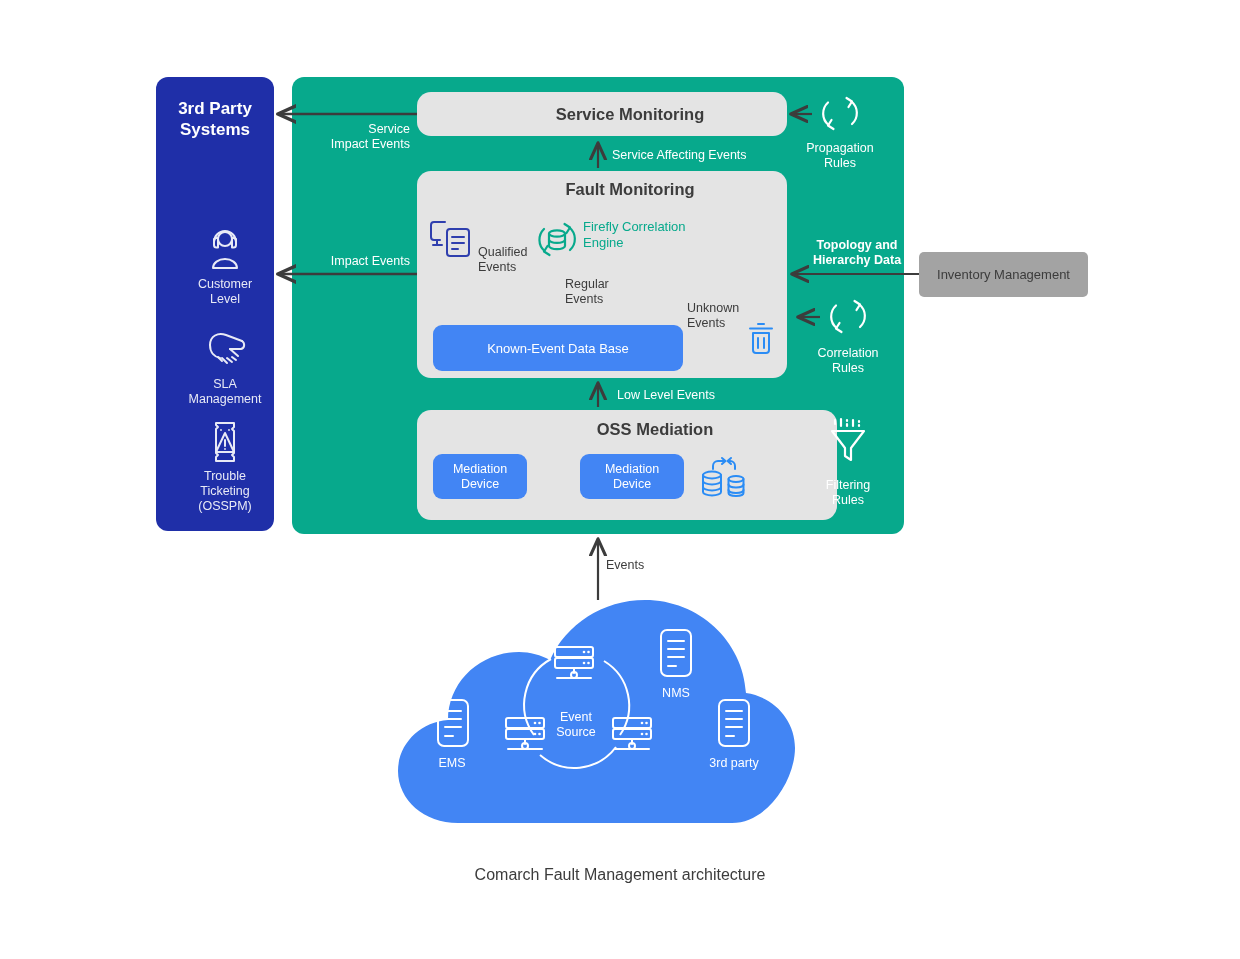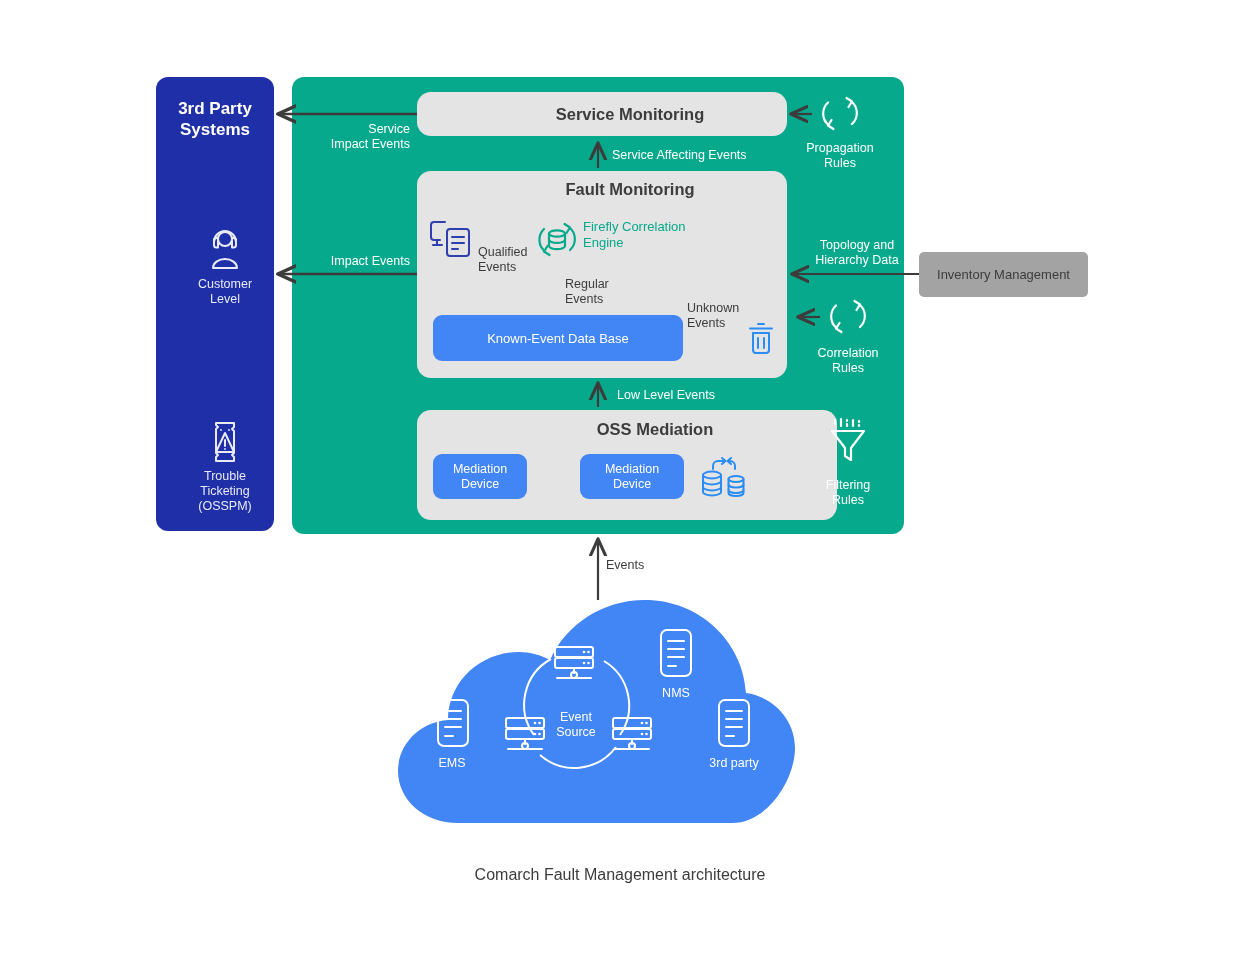--- a/index.html
+++ b/index.html
@@ -100,21 +100,21 @@
     background: #4285f4;
     border-radius: 9px;
     color: #ffffff;
     display: flex;
     align-items: center;
     justify-content: center;
     text-align: center;
     font-size: 12.5px;
     line-height: 15px;
   }
-  #known-event-db { left: 433px; top: 315px; width: 250px; height: 46px; font-size: 13px; }
+  #known-event-db { left: 433px; top: 325px; width: 250px; height: 46px; font-size: 13px; }
   #mediation-device-0 { left: 433px; top: 454px; width: 94px; height: 45px; }
   #mediation-device-1 { left: 580px; top: 454px; width: 104px; height: 45px; }
 
   
   #inventory-management-box {
     left: 919px; top: 252px;
     width: 169px; height: 45px;
     background: #a3a3a3;
     border-radius: 5px;
     display: flex;
@@ -134,21 +134,21 @@
   .lbl-dark  { color: #3c3c3c; }
   .lbl-teal  { color: #07a98c; }
 
   #lbl-service-impact-events { left: 286px; top: 122px; width: 124px; text-align: right; }
   #lbl-impact-events         { left: 286px; top: 254px; width: 124px; text-align: right; }
   #lbl-service-affecting     { left: 612px; top: 148px; }
   #lbl-low-level-events      { left: 617px; top: 388px; }
   #lbl-events                { left: 606px; top: 558px; }
 
   #lbl-propagation-rules { left: 790px; top: 141px; width: 100px; text-align: center; }
-  #lbl-topology-hierarchy{ left: 800px; top: 238px; width: 114px; text-align: center; }
+  #lbl-topology-hierarchy{ left: 800px; top: 238px; width: 114px; text-align: center; font-weight: bold; }
   #lbl-correlation-rules { left: 798px; top: 346px; width: 100px; text-align: center; }
   #lbl-filtering-rules   { left: 798px; top: 478px; width: 100px; text-align: center; }
 
   #lbl-qualified-events { left: 478px; top: 245px; width: 64px; }
   #lbl-regular-events   { left: 565px; top: 277px; width: 62px; }
   #lbl-unknown-events   { left: 687px; top: 301px; width: 70px; }
 
   #lbl-firefly-engine { left: 583px; top: 219px; width: 104px; line-height: 16px; font-size: 13px; }
 
   
@@ -195,20 +195,38 @@
           <path d="M34 12 L34 18 a2.5 2.5 0 0 1 -2.5 2.5 H30 V 11 h1.5 A2.5 2.5 0 0 1 34 13.5 Z"></path>
           <path d="M11 41 a12 9 0 0 1 24 0 Z"></path>
         </svg>
       </span>
       <span class="tp-label">
         <span>Customer</span><br>
         <span>Level</span>
       </span>
     </div>
 
+    <div class="tp-item" id="tp-item-1">
+      <span class="tp-icon">
+        <svg viewBox="0 0 46 44" width="46" height="44" fill="none" stroke="#e8eaf6" stroke-width="2" stroke-linecap="round" stroke-linejoin="round">
+          <path d="M8 18 C8 9 16 5 24 8 L40 14"></path>
+          <path d="M40 14 C43 16 43 21 39 22 L28 22"></path>
+          <path d="M8 18 C8 26 13 30 18 31"></path>
+          <path d="M16 30 l4 4"></path>
+          <path d="M20 31 l5 5"></path>
+          <path d="M25 31 l5 4"></path>
+          <path d="M30 30 l4 3"></path>
+          <path d="M28 22 l8 7"></path>
+        </svg>
+      </span>
+      <span class="tp-label">
+        <span>SLA</span><br>
+        <span>Management</span>
+      </span>
+    </div>
 
     <div class="tp-item" id="tp-item-2">
       <span class="tp-icon">
         <svg viewBox="0 0 46 44" width="46" height="44" fill="none" stroke="#e8eaf6" stroke-width="2" stroke-linecap="round" stroke-linejoin="round">
           <path d="M14 4 h18 v4 l-2 2 2 2 v22 l-2 2 2 2 v4 H14 v-4 l2-2 -2-2 V10 l2-2 -2-2 Z"></path>
           <path d="M23 14 L32 33 H14 Z"></path>
           <path d="M23 21 v6"></path>
           <circle cx="23" cy="30" r="0.9" fill="#e8eaf6" stroke="none"></circle>
           <circle cx="19" cy="11" r="0.9" fill="#e8eaf6" stroke="none"></circle>
           <circle cx="27" cy="11" r="0.9" fill="#e8eaf6" stroke="none"></circle>

